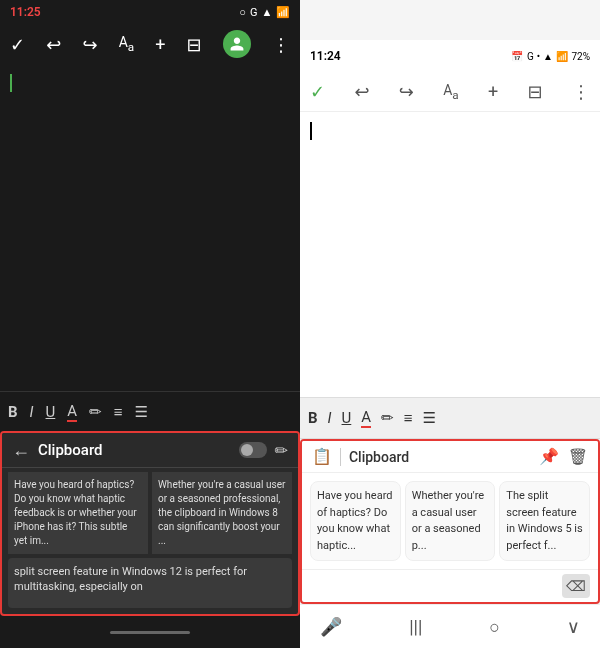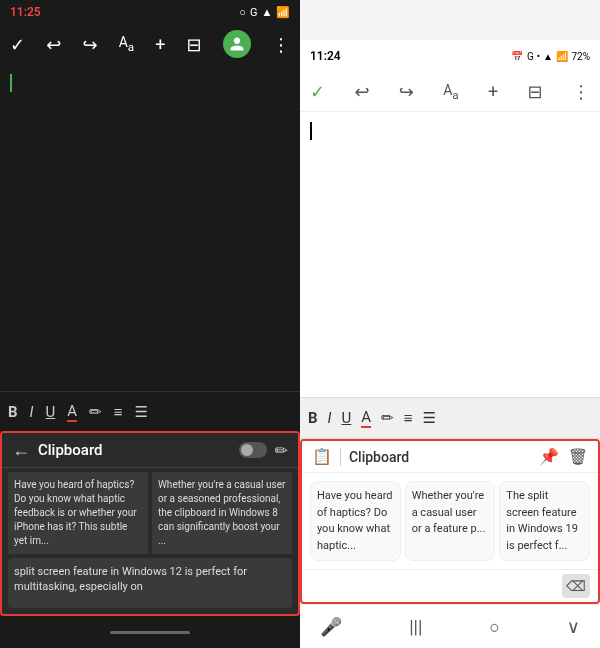--- a/index.html
+++ b/index.html
@@ -498,22 +498,22 @@
       <div class="divider"></div>
       <span class="title">Clipboard</span>
       <div class="header-icons">
         <span class="hdr-icon">📌</span>
         <span class="hdr-icon">🗑</span>
       </div>
     </div>
 
     <div class="clipboard-items-right">
       <div class="clip-item-right">Have you heard of haptics? Do you know what haptic...</div>
-      <div class="clip-item-right">Whether you're a casual user or a feature p...</div>
-      <div class="clip-item-right">The split screen feature in Windows 19 is perfect f...</div>
+      <div class="clip-item-right">Whether you're a casual user or a seasoned p...</div>
+      <div class="clip-item-right">The split screen feature in Windows 5 is perfect f...</div>
     </div>
 
     <div class="clipboard-footer-right">
       <div class="backspace-btn">⌫</div>
     </div>
   </div>
 
   <div class="bottom-nav-right">
     <span class="nav-icon">🎤</span>
     <span class="nav-icon">|||</span>

